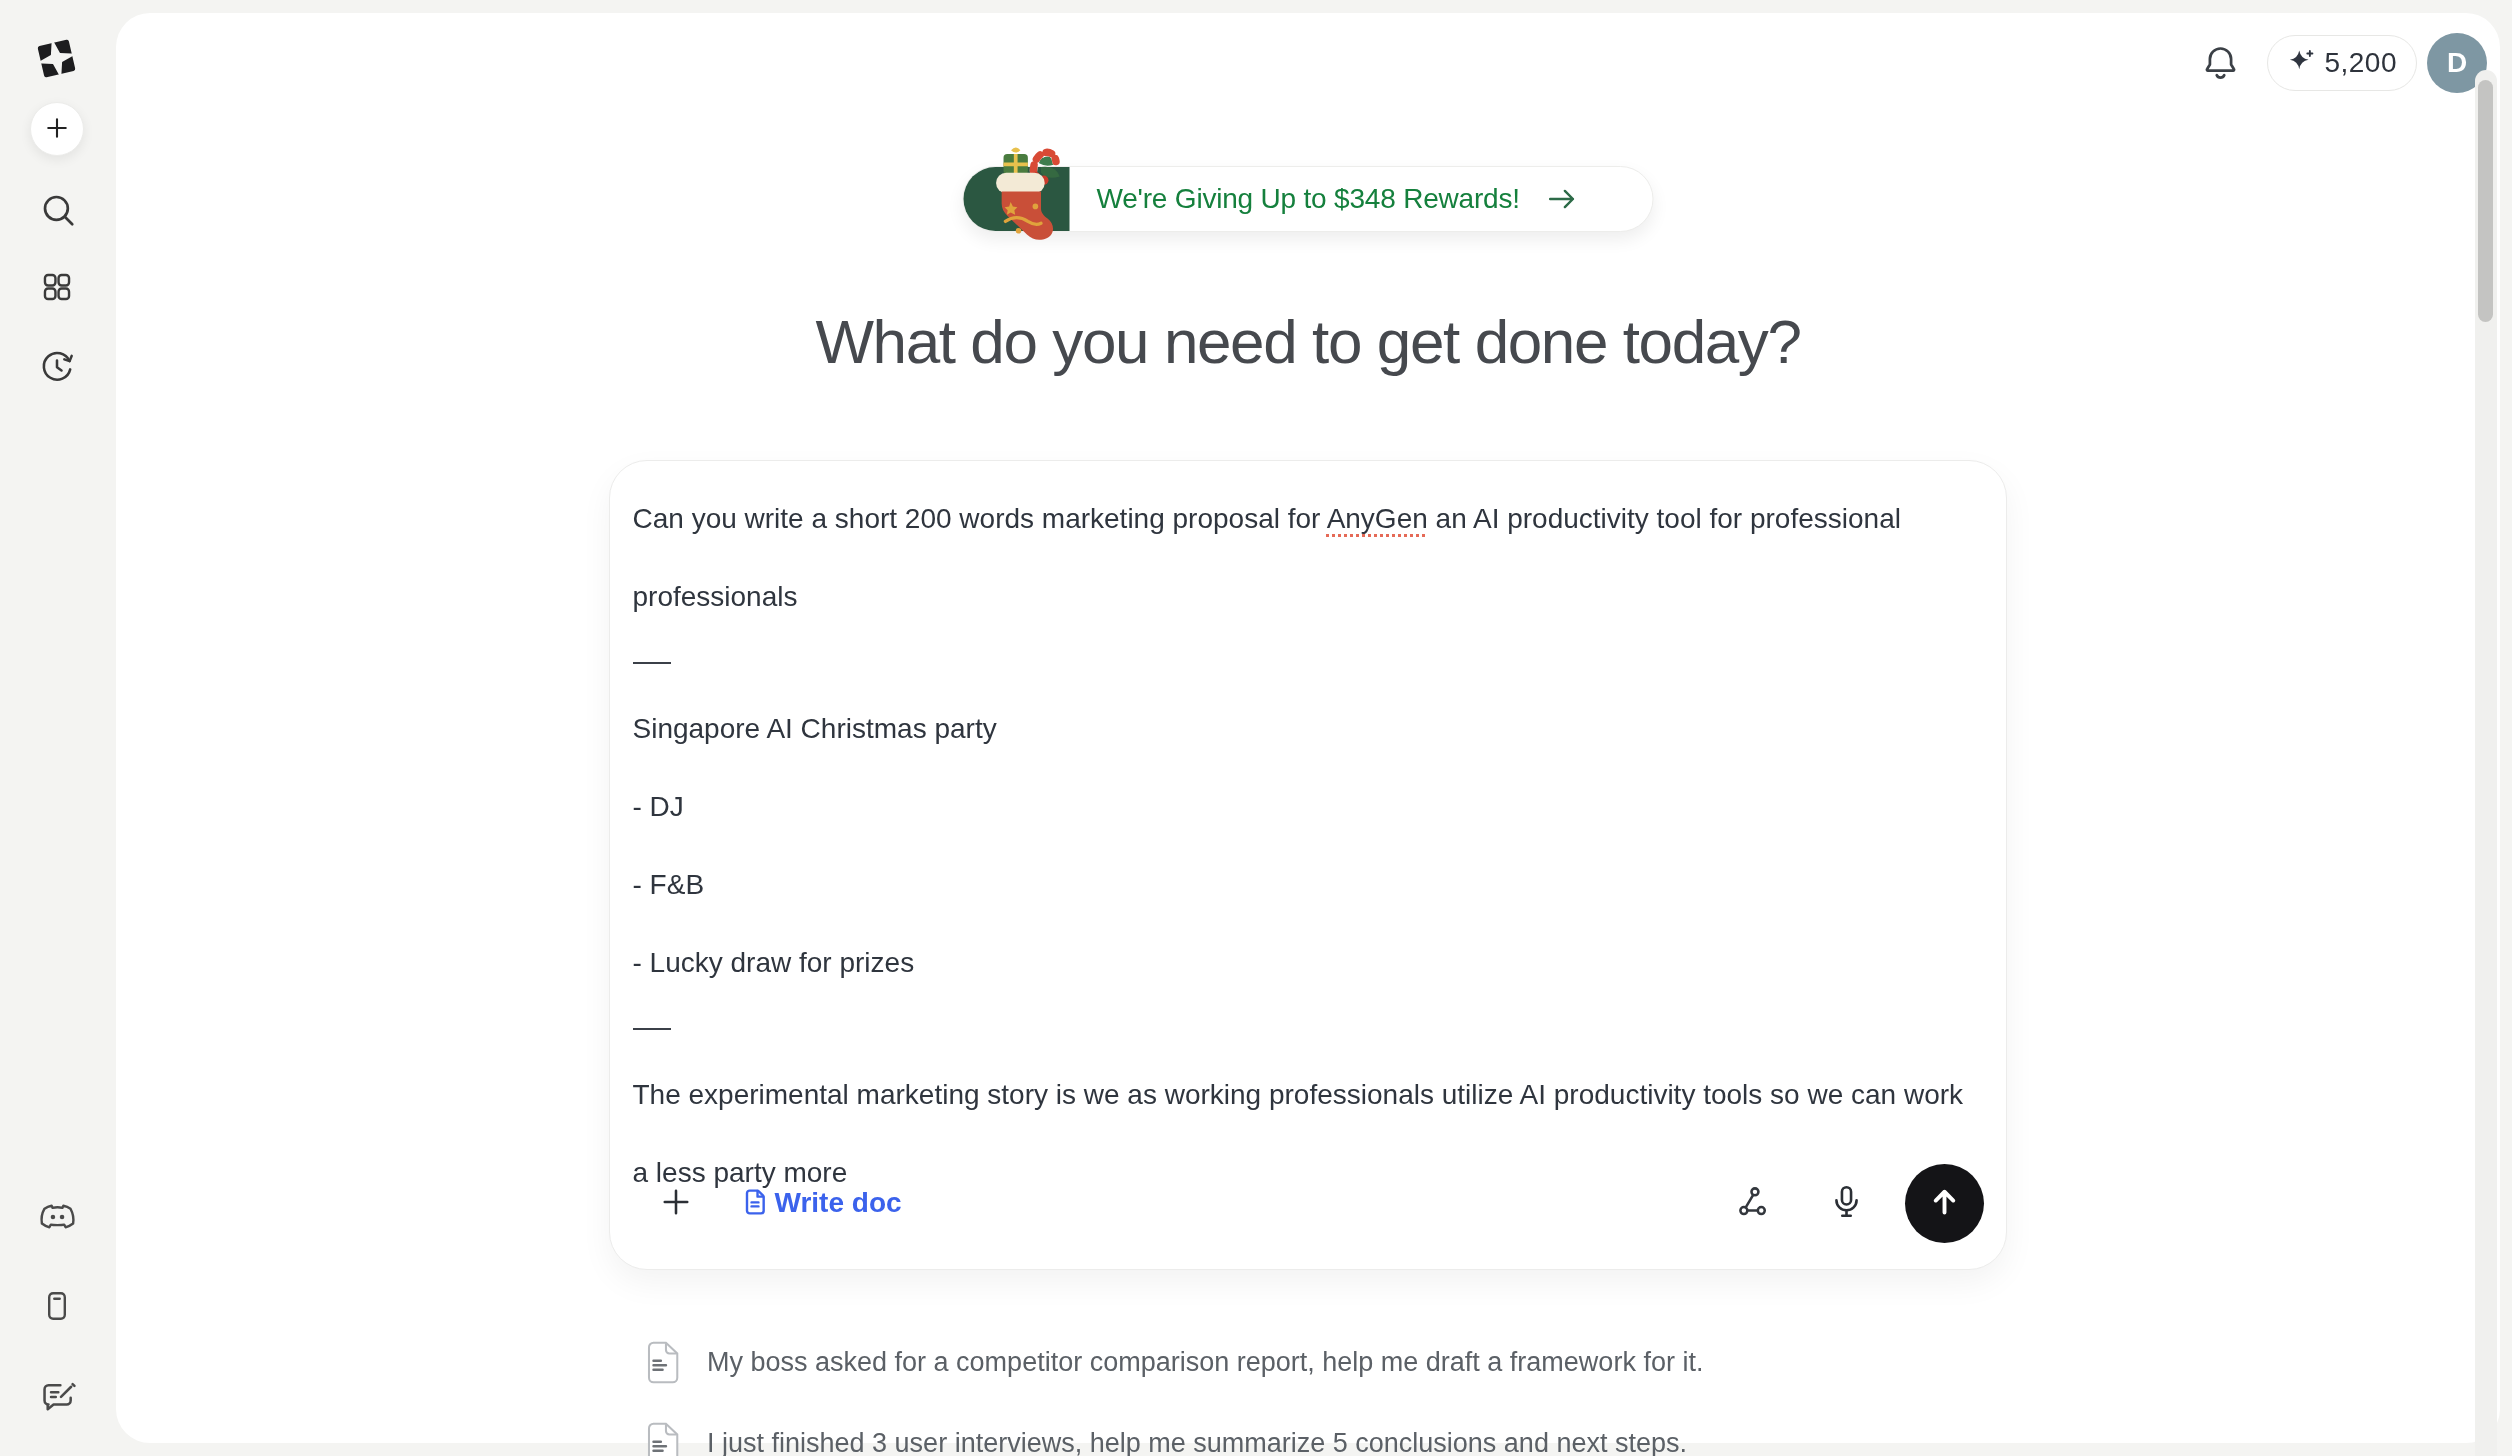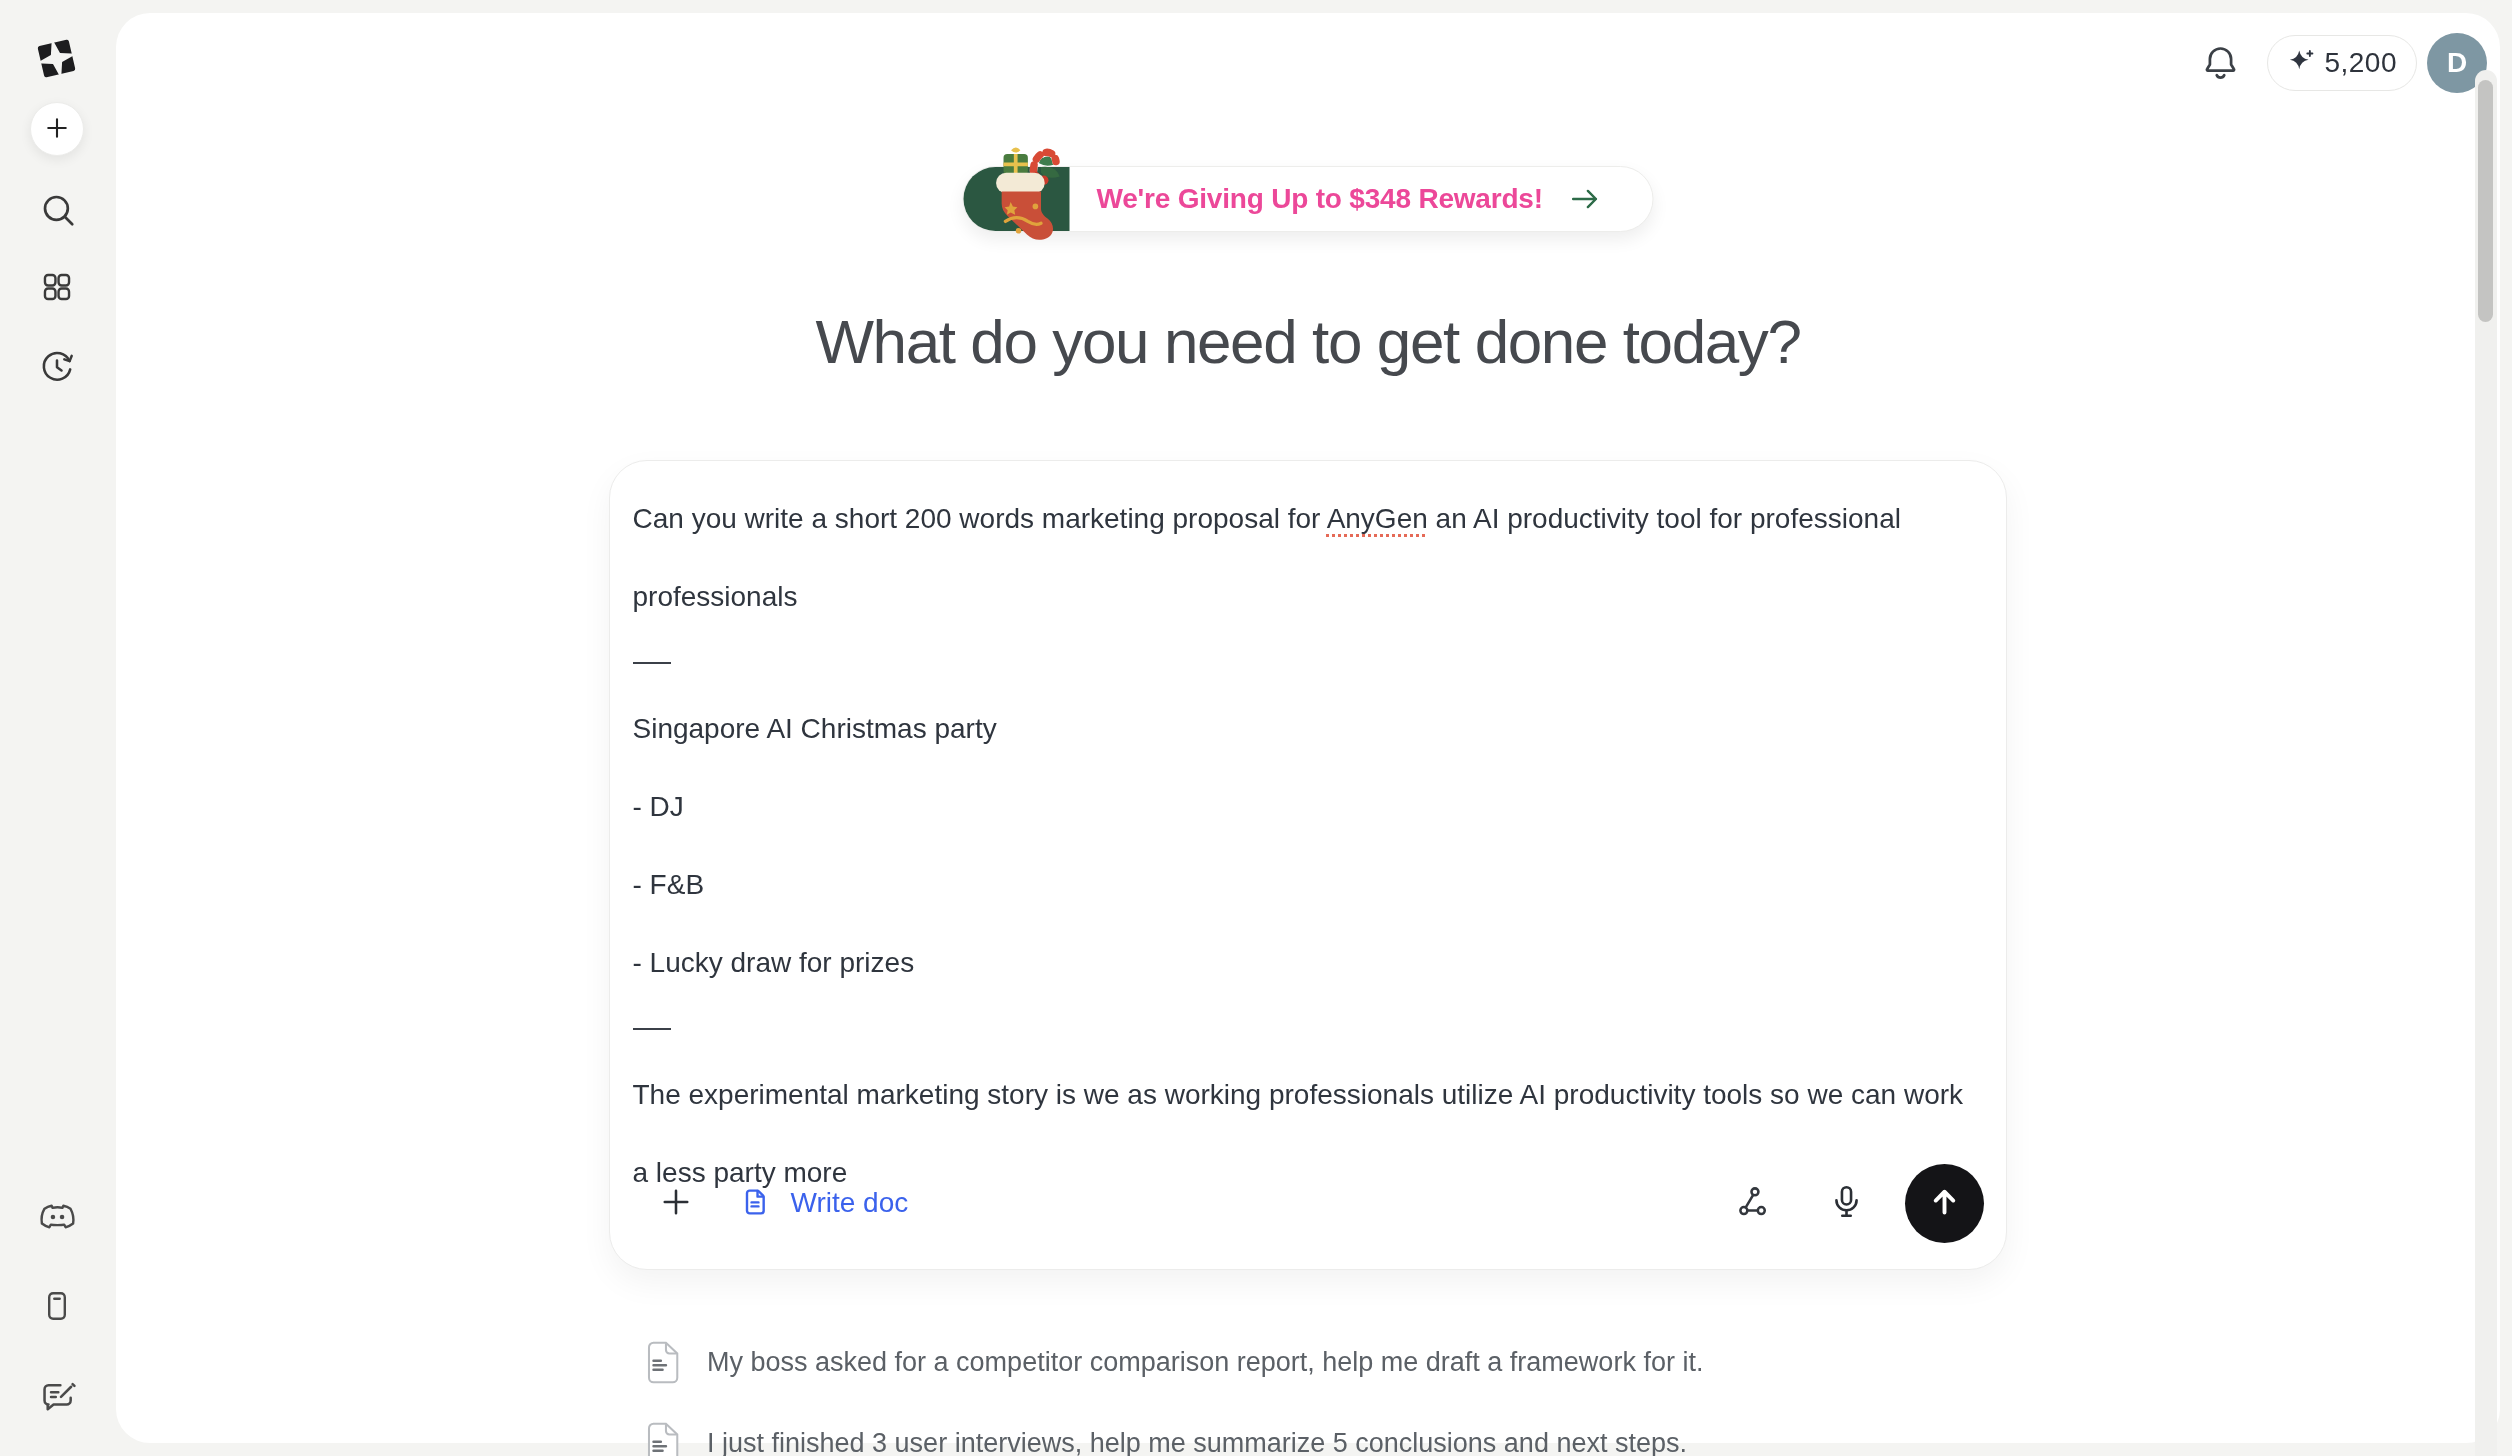--- a/index.html
+++ b/index.html
@@ -55,22 +55,22 @@
     width:691px; height:66px; background:#fff; border-radius:33px;
     border:0.9px solid #ededeb; box-shadow:0 7.5px 17px rgba(0,0,0,.07);
     display:flex; align-items:center; cursor:pointer;
   }
   .banner-green {
     position:absolute; left:0; top:0; width:106px; height:64px;
     background:#2b5741; border-radius:32px 0 0 32px;
   }
   .banner-stocking { position:absolute; left:22.5px; top:-28px; width:79px; height:103px; }
   .banner-label {
-    position:relative; margin-left:133px; font-size:28px; font-weight:bold;
-    color:#ec4899; letter-spacing:-0.2px;
+    position:relative; margin-left:133px; font-size:28px; font-weight:normal;
+    color:#15803d; letter-spacing:-0.2px;
   }
   .banner-arrow { position:relative; margin-left:24.4px; color:#2d6b48; display:flex; }
 
   
   .heading {
     position:absolute; top:293px; left:0; width:100%; text-align:center;
     font-size:62px; font-weight:400; color:#46494e; letter-spacing:-1.4px;
   }
 
   
@@ -93,21 +93,21 @@
   .divider-line { height:54px; display:flex; align-items:center; }
   .divider-line::after { content:""; width:38px; height:2.8px; background:#3b4048; }
 
   .card-toolbar {
     position:absolute; left:22.5px; right:22.5px; bottom:24.4px; height:83px;
     display:flex; align-items:center;
   }
   .tb-btn { background:none; border:none; cursor:pointer; display:flex;
     align-items:center; color:#33373d; }
   .plus-btn { margin-left:25px; }
-  .writedoc-btn { margin-left:45px; gap:20px; color:#3b62ec; }
+  .writedoc-btn { margin-left:45px; gap:4px; color:#3b62ec;font-weight:bold; }
   .writedoc-btn .lbl { font-size:28px; }
   .spacer { flex:1; }
   .graph-btn { margin-right:54px; }
   .mic-btn { margin-right:39px; }
   .send-btn {
     width:79px; height:79px; border-radius:50%; background:#141417; border:none;
     display:flex; align-items:center; justify-content:center; cursor:pointer;
   }
 
   

